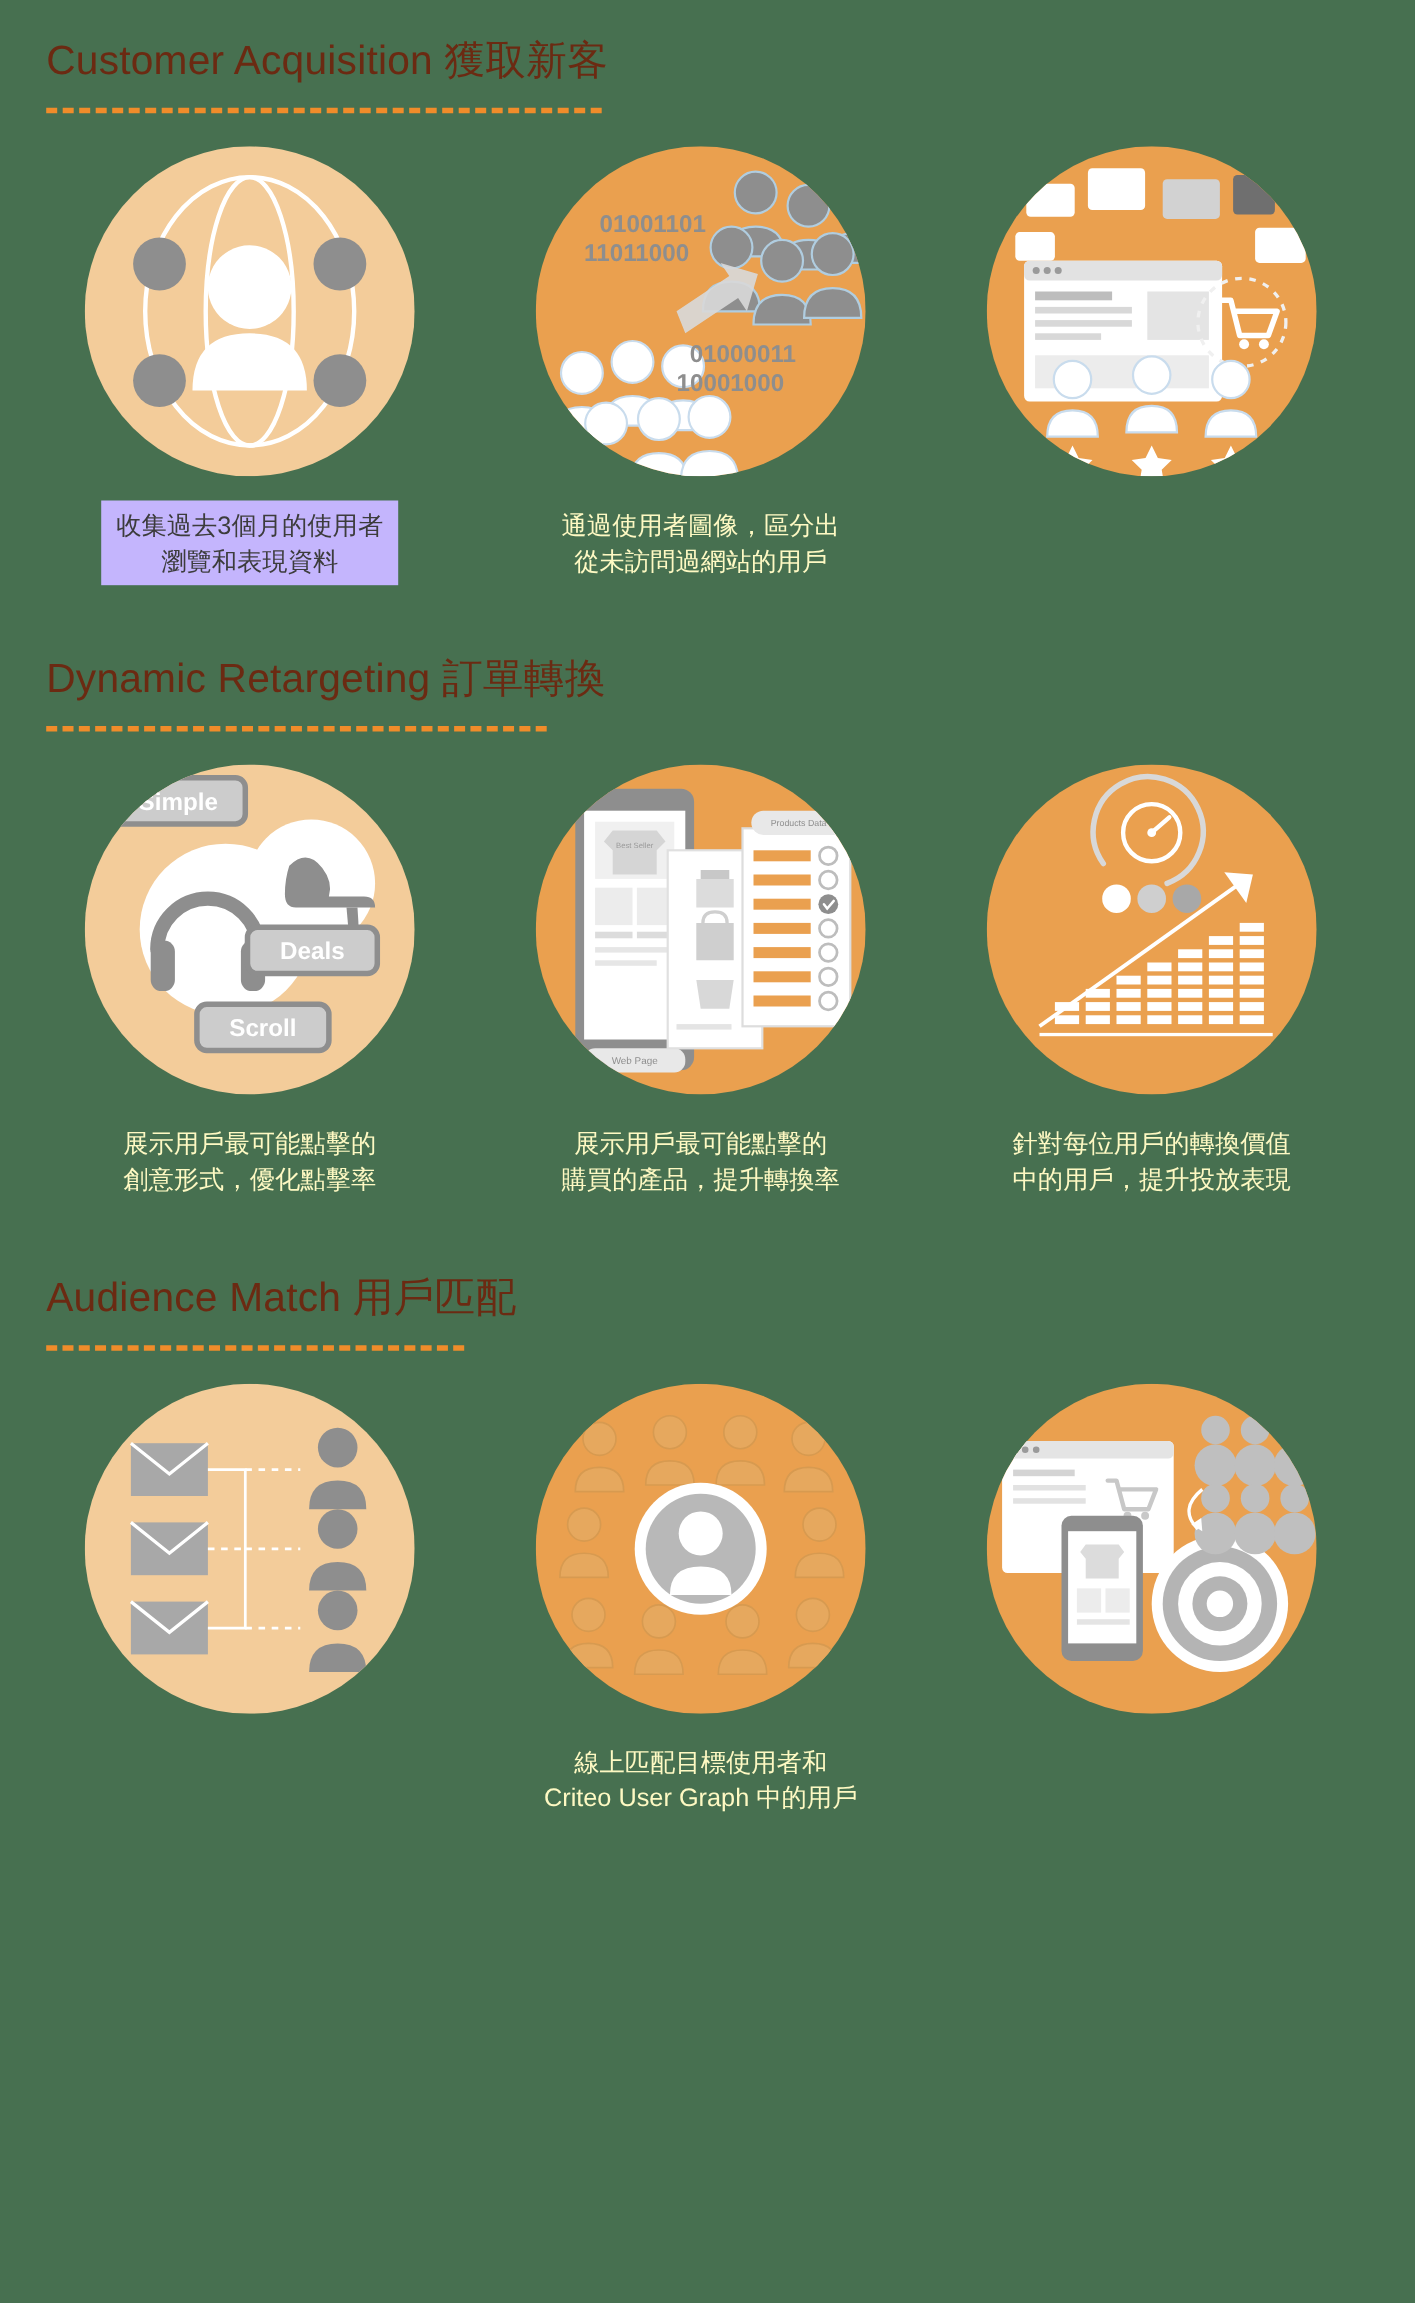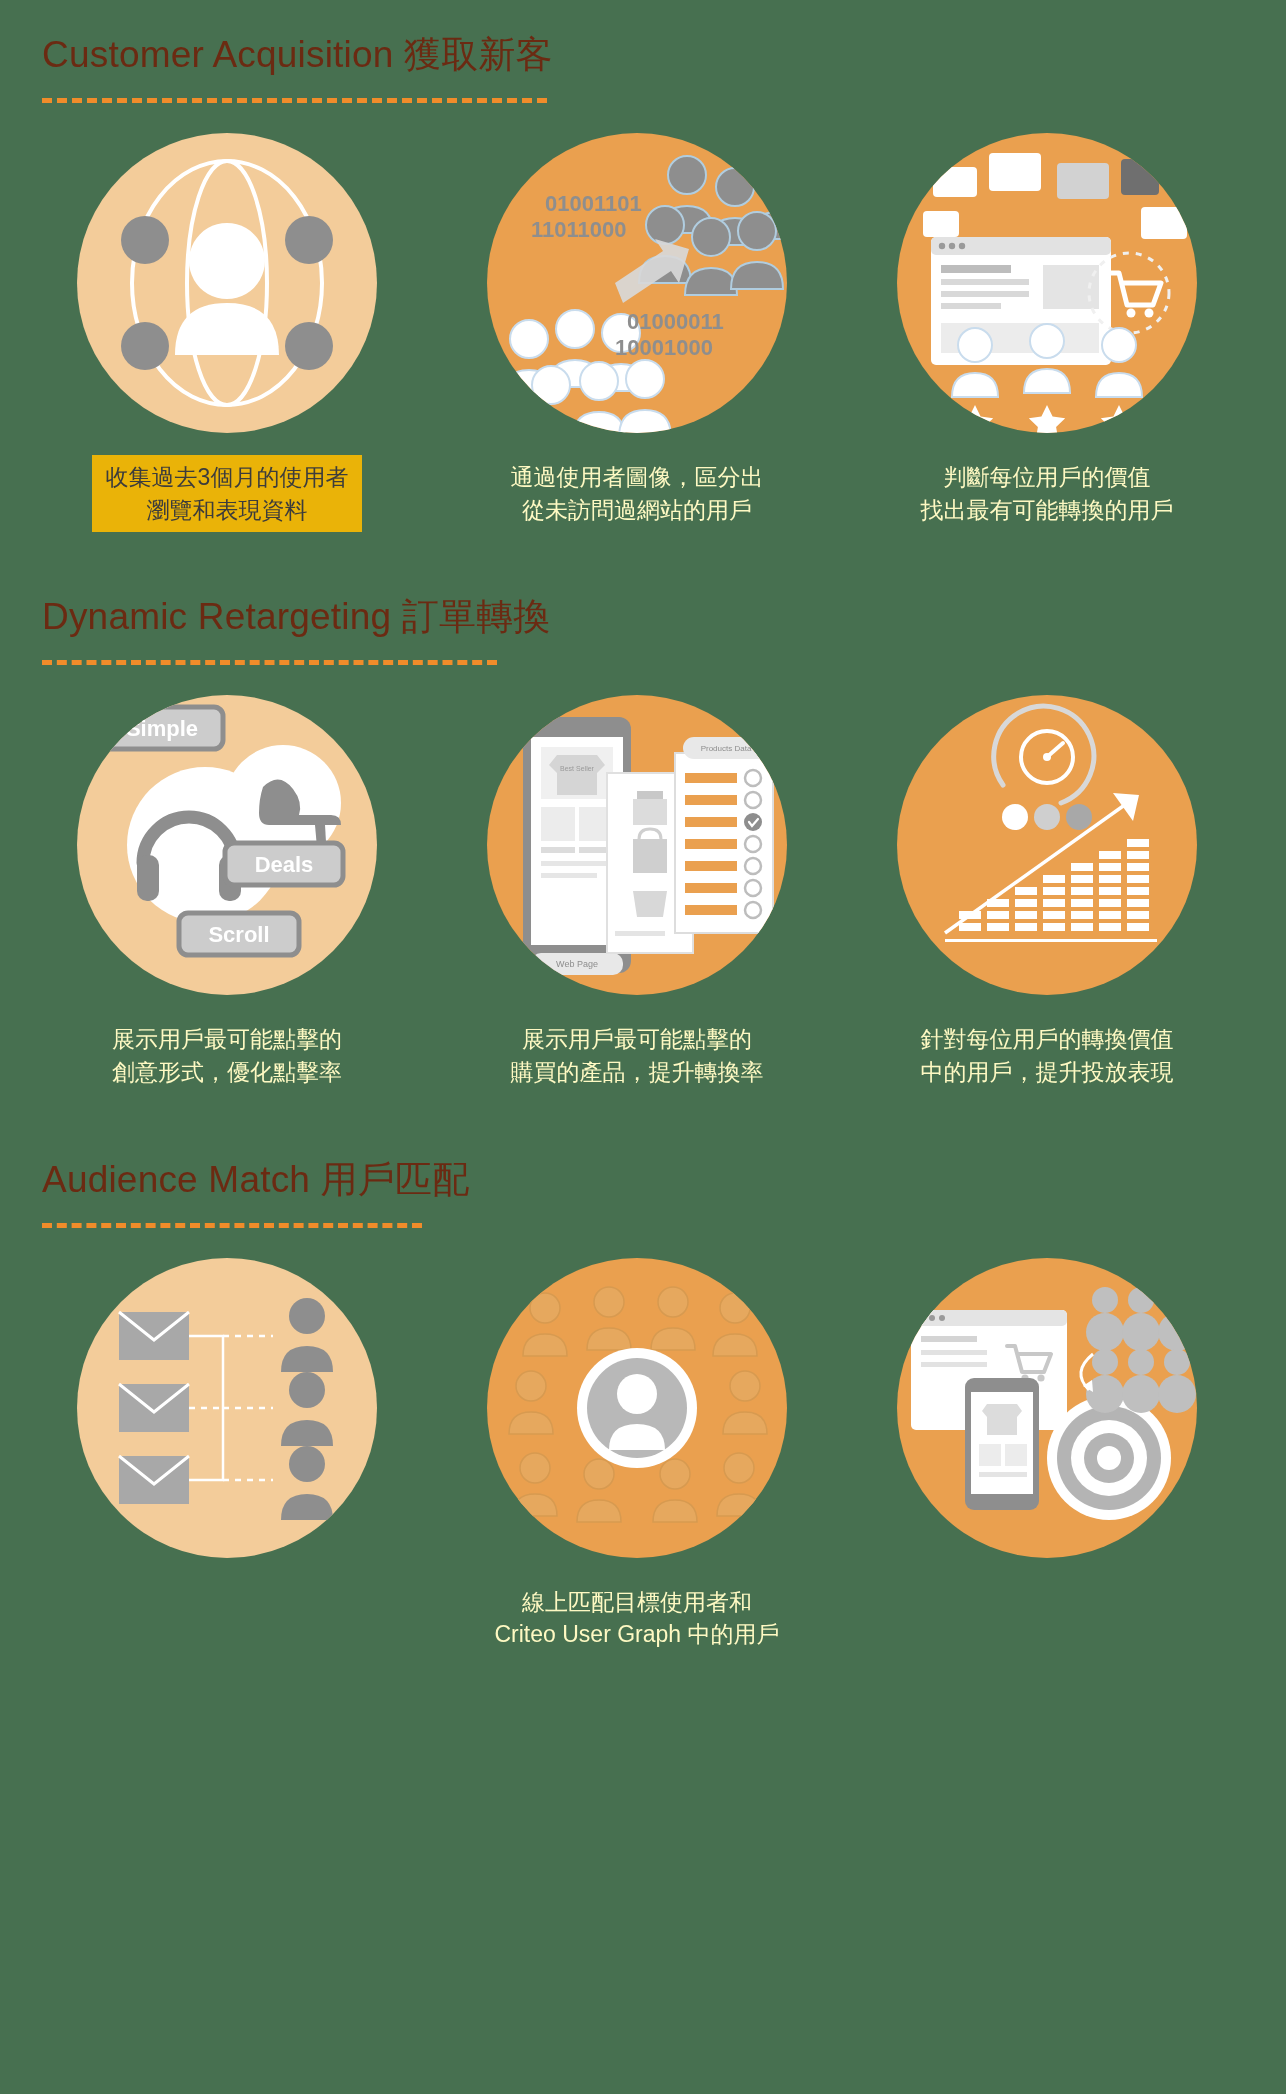--- a/index.html
+++ b/index.html
@@ -41,21 +41,21 @@
 
   .caption {
     margin-top: 22px;
     text-align: center;
     font-size: 23px;
     line-height: 1.42;
     color: #4b4b4b;
     white-space: pre-line;
     padding: 6px 14px;
   }
-  .caption.boxed { background: #eab308; color: #3c3c3c; }
+  .caption.boxed { background: #c4b5fd; color: #3c3c3c; }
   .caption.plain { color: #fef9c3; }
 
   .sec1 { padding-top: 30px; }
   .sec2 { padding-top: 60px; }
   .sec3 { padding-top: 60px; }
 </style>
 </head>
 <body>
 
 <div class="page">
@@ -212,22 +212,20 @@
               </g>
 
               <g fill="#ffffff">
                 <path d="M78 272 l5.6 11.4 l12.6 1.8 l-9.1 8.9 l2.2 12.6 l-11.3 -6 l-11.3 6 l2.2 -12.6 l-9.1 -8.9 l12.6 -1.8 Z"></path>
                 <path d="M150 272 l5.6 11.4 l12.6 1.8 l-9.1 8.9 l2.2 12.6 l-11.3 -6 l-11.3 6 l2.2 -12.6 l-9.1 -8.9 l12.6 -1.8 Z"></path>
                 <path d="M222 272 l5.6 11.4 l12.6 1.8 l-9.1 8.9 l2.2 12.6 l-11.3 -6 l-11.3 6 l2.2 -12.6 l-9.1 -8.9 l12.6 -1.8 Z"></path>
               </g>
             </g>
           </svg>
         </div>
-        <div class="caption plain">判斷每位用戶的價值
-找出最有可能轉換的用戶</div>
       </div>
 
     </div>
   </div>
 
   <div class="section sec2">
     <div class="sec-title">Dynamic Retargeting 訂單轉換</div>
     <div class="sec-rule" style="width:455px"></div>
 
     <div class="row">

